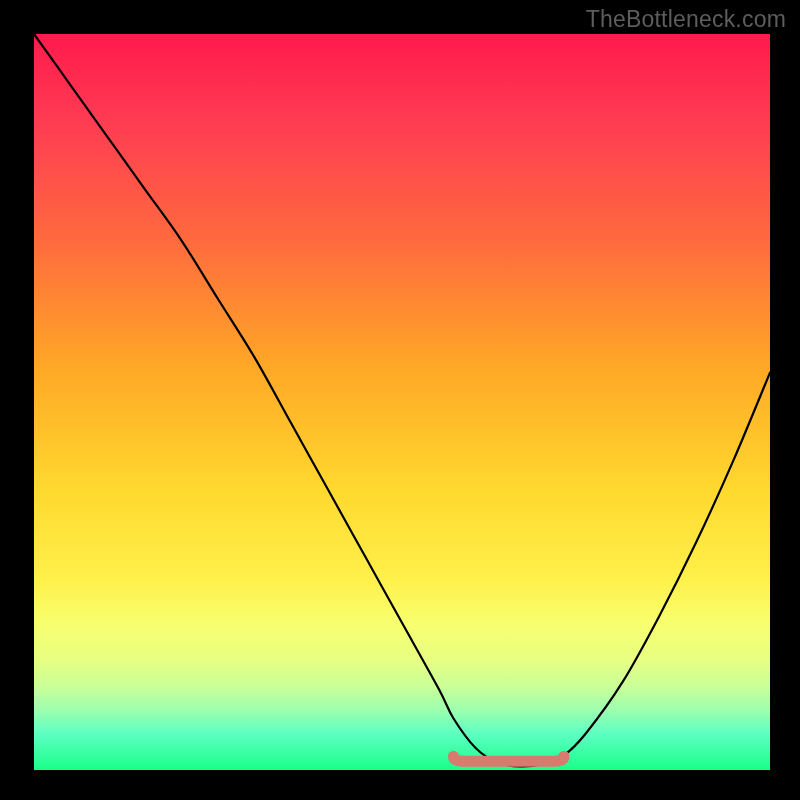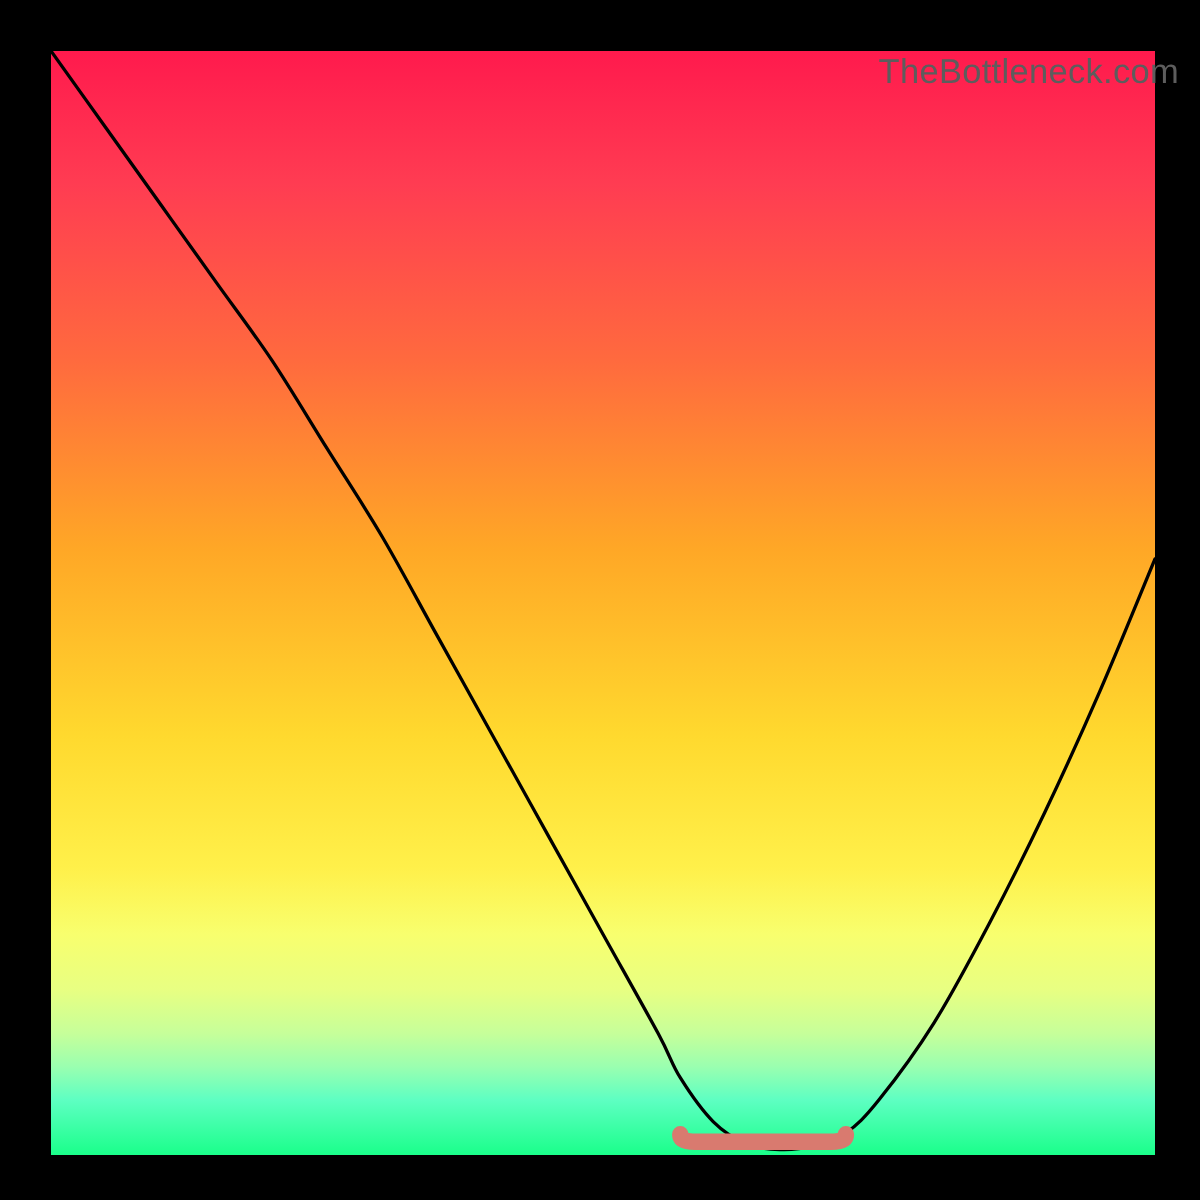--- a/index.html
+++ b/index.html
@@ -48,21 +48,20 @@
   }
   .watermark {
     position: absolute;
     top: 6px;
     right: 14px;
     font-family: Arial, Helvetica, sans-serif;
     font-size: 23px;
     color: #5d5d5d;
     letter-spacing: 0.2px;
     font-weight: 500;
-    margin-top: 28px;
   }
 </style>
 </head>
 <body>
 
 <div class="frame">
 
   <div class="plot-area">
     <svg class="lines" viewBox="0 0 736 736" preserveAspectRatio="none">
       <path id="curve-path" fill="none" stroke="#000" stroke-width="2.2" stroke-linecap="round" d="M 0 0 C 6.133333333333334 8.586666666666664, 24.53333333333334 34.34666666666665, 36.800000000000004 51.51999999999998 C 49.06666666666667 68.69333333333331, 61.33333333333334 85.86666666666663, 73.60000000000001 103.03999999999996 C 85.86666666666667 120.2133333333333, 98.13333333333333 137.3866666666666, 110.39999999999999 154.55999999999995 C 122.66666666666666 171.7333333333333, 134.93333333333334 187.68000000000004, 147.20000000000002 206.08000000000004 C 159.4666666666667 224.48000000000005, 171.73333333333335 245.33333333333331, 184 264.96 C 196.26666666666665 284.58666666666664, 208.53333333333333 302.9866666666666, 220.79999999999998 323.84 C 233.06666666666663 344.6933333333333, 245.3333333333333 368.00000000000006, 257.59999999999997 390.08000000000004 C 269.8666666666666 412.16, 282.1333333333334 434.24, 294.40000000000003 456.32 C 306.6666666666667 478.4, 318.93333333333334 500.47999999999996, 331.2 522.56 C 343.46666666666664 544.64, 355.73333333333335 566.7199999999999, 368 588.8 C 380.26666666666665 610.88, 396.21333333333337 639.0933333333332, 404.8 655.04 C 413.38666666666666 670.9866666666667, 413.38666666666666 674.6666666666667, 419.52 684.48 C 425.6533333333333 694.2933333333333, 434.23999999999995 706.56, 441.59999999999997 713.92 C 448.96 721.28, 456.32 725.5733333333333, 463.68 728.64 C 471.04 731.7066666666667, 478.40000000000003 732.0746666666668, 485.76000000000005 732.32 C 493.12000000000006 732.5653333333333, 500.48 731.952, 507.84 730.112 C 515.1999999999999 728.2719999999999, 522.56 726.432, 529.92 721.28 C 537.28 716.1279999999999, 542.1866666666666 711.4666666666667, 552 699.2 C 561.8133333333334 686.9333333333334, 576.5333333333334 667.3066666666667, 588.8000000000001 647.6800000000001 C 601.0666666666667 628.0533333333334, 613.3333333333334 604.7466666666667, 625.6 581.44 C 637.8666666666667 558.1333333333334, 650.1333333333333 533.6, 662.4 507.84000000000003 C 674.6666666666666 482.08000000000004, 686.9333333333333 455.09333333333336, 699.1999999999999 426.88 C 711.4666666666666 398.66666666666663, 729.8666666666667 353.28, 736 338.55999999999995"></path>

